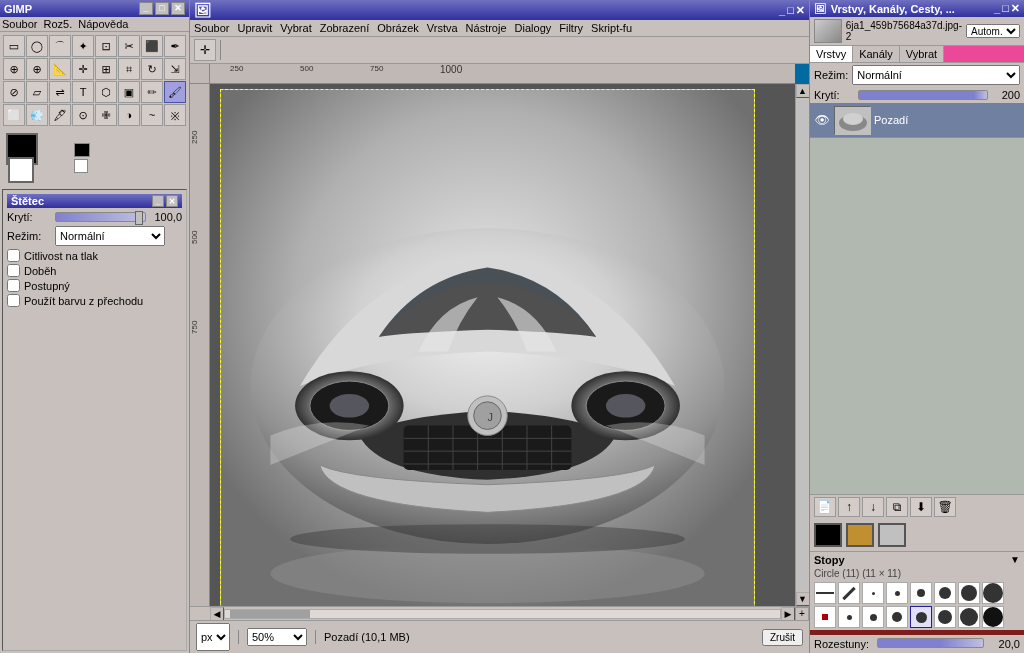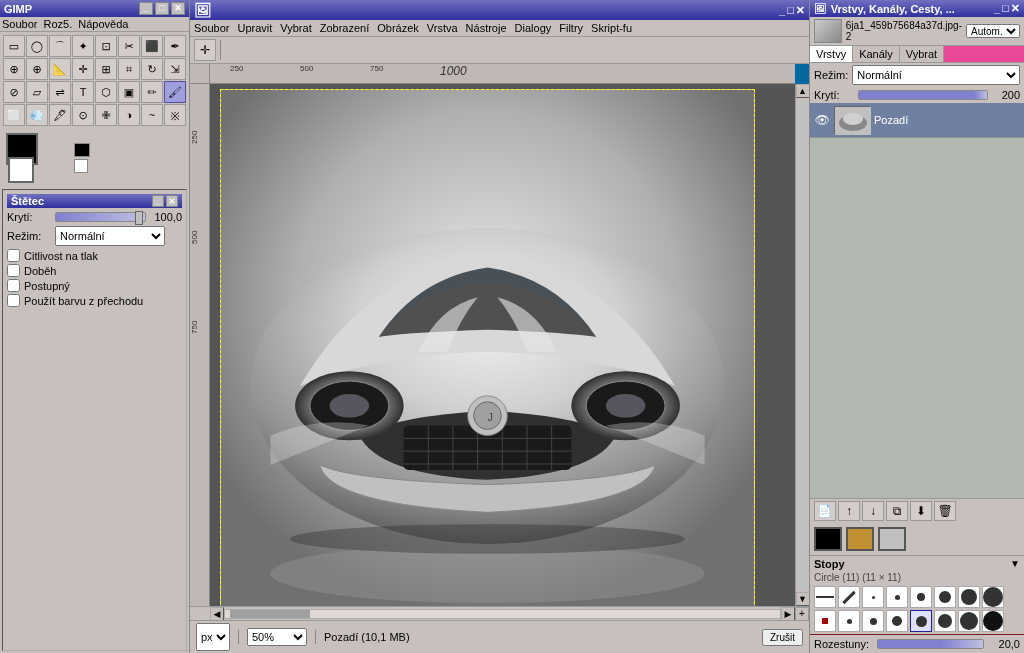--- a/index.html
+++ b/index.html
@@ -389,21 +389,21 @@
     }
     .color-box-small {
       width: 28px; height: 24px;
       border: 2px solid #555;
       cursor: pointer;
     }
 
     
     #brushes-section {
       padding: 2px 4px;
-      border-bottom: 1px solid #7f1d1d;
+      border-bottom: 5px solid #7f1d1d;
     }
     .brushes-title {
       font-size: 11px; font-weight: bold; margin-bottom: 2px;
       display: flex; justify-content: space-between;
     }
     .brushes-subtitle { font-size: 10px; color: #444; margin-bottom: 3px; }
     #brush-grid {
       display: grid;
       grid-template-columns: repeat(8, 22px);
       gap: 2px;
@@ -412,21 +412,21 @@
       width: 22px; height: 22px;
       background: white;
       border: 1px solid #aaa;
       display: flex; align-items: center; justify-content: center;
       cursor: pointer;
     }
     .brush-cell.selected { border-color: #2020a0; background: #e0e0f8; }
 
     
     #spacing-row {
-      display: flex; align-items: center; gap: 8px; padding: 3px 4px;
+      display: flex; align-items: flex-start; gap: 8px; padding: 3px 4px;
     }
     .spacing-label { font-size: 11px; }
     .spacing-slider {
       flex: 1; height: 10px;
       background: linear-gradient(to right, #8080d0 60%, #c0c0e0);
       border: 1px solid #888; border-radius: 2px;
     }
     .spacing-val { font-size: 11px; width: 28px; text-align: right; }
     .scroll-arrow {
       width: 14px; height: 14px;
@@ -586,21 +586,21 @@
   <div id="canvas-area">
     <div style="display:flex;flex-direction:column;width:100%;height:100%;">
 
       <div style="display:flex;height:20px;">
         <div id="ruler-corner"></div>
         <div id="ruler-top">
           <div style="display:flex;width:100%;height:100%;position:relative;overflow:hidden;">
             <span style="position:absolute;left:20px;font-size:8px;color:#333;">250</span>
             <span style="position:absolute;left:90px;font-size:8px;color:#333;">500</span>
             <span style="position:absolute;left:160px;font-size:8px;color:#333;">750</span>
-            <span style="position:absolute;left:230px;font-size:12px;color:#333;font-style:italic;">1000</span>
+            <span style="position:absolute;left:230px;font-size:10px;color:#333;">1000</span>
           </div>
         </div>
         <div style="width:14px;"></div>
       </div>
 
       <div id="canvas-main" style="flex:1;display:flex;overflow:hidden;">
         <div id="ruler-left" style="width:20px;background:#c0b8b4;border-right:1px solid #888;flex-shrink:0;position:relative;">
           <span style="position:absolute;top:40px;font-size:8px;color:#333;left:0;transform:rotate(-90deg);transform-origin:10px 10px;white-space:nowrap;">250</span>
           <span style="position:absolute;top:140px;font-size:8px;color:#333;left:0;transform:rotate(-90deg);transform-origin:10px 10px;white-space:nowrap;">500</span>
           <span style="position:absolute;top:230px;font-size:8px;color:#333;left:0;transform:rotate(-90deg);transform-origin:10px 10px;white-space:nowrap;">750</span>

